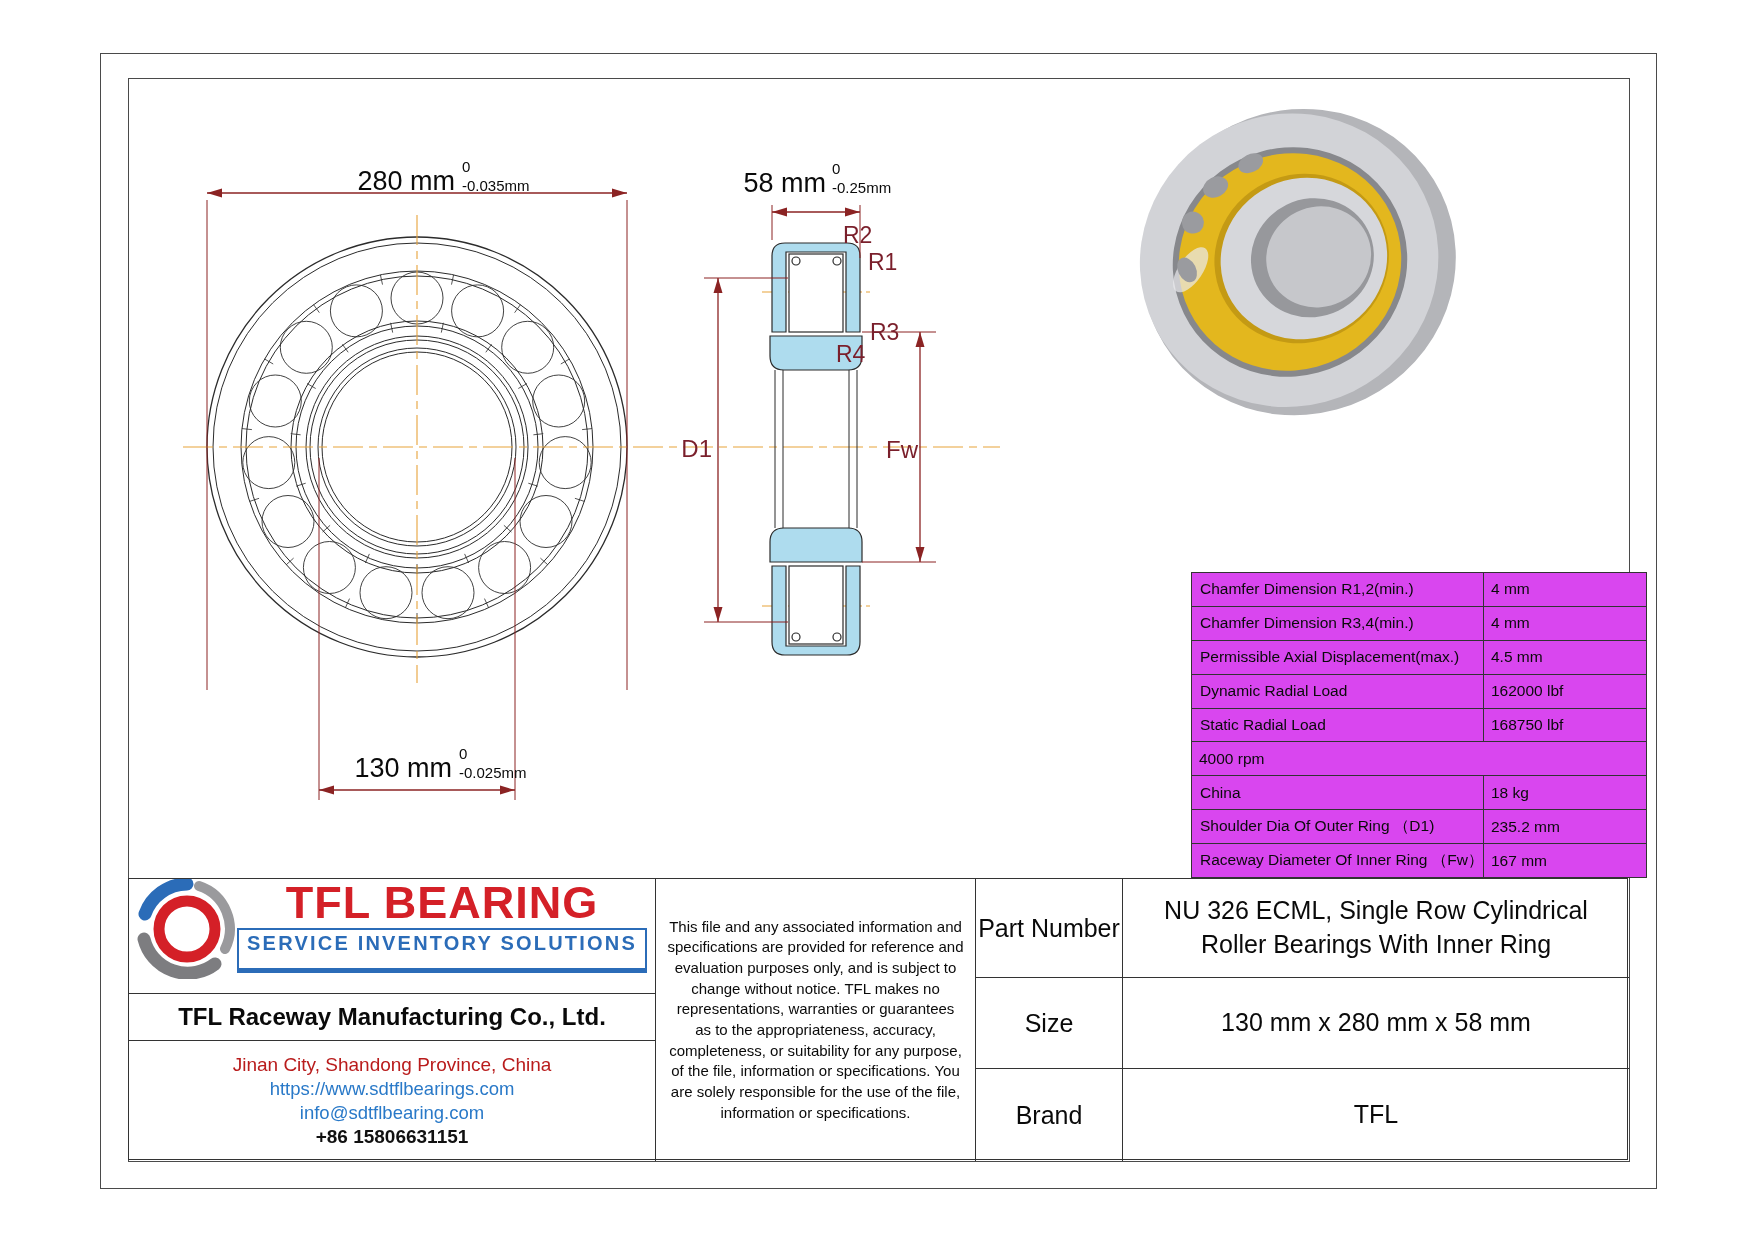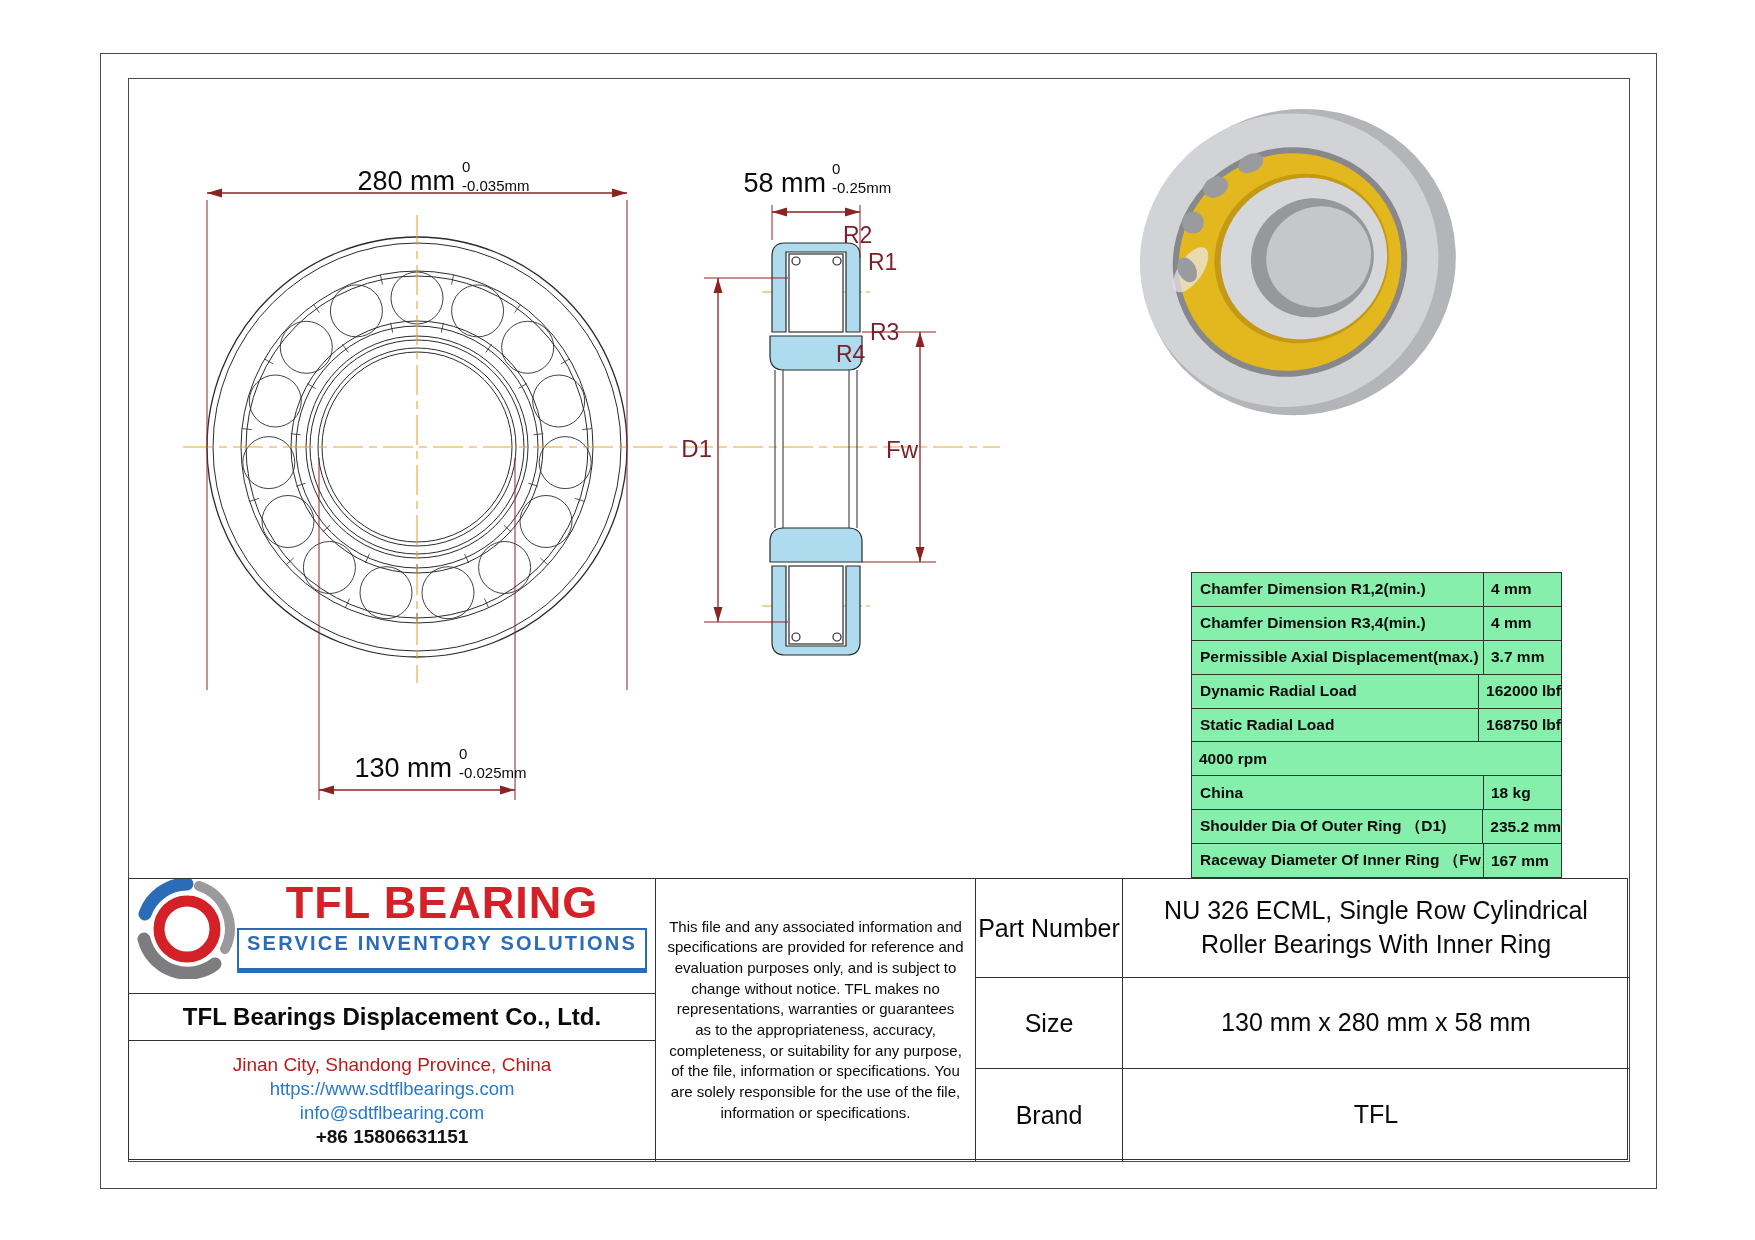--- a/index.html
+++ b/index.html
@@ -5,23 +5,23 @@
   html,body{margin:0;padding:0;background:#fff;}
   .sheet{
     position:relative;width:1755px;height:1240px;background:#ffffff;
     font-family:"Liberation Sans", sans-serif;color:#111;overflow:hidden;
   }
   .frame{position:absolute;border:1.6px solid #4a4a4a;}
   svg text{font-family:"Liberation Sans", sans-serif;}
 
   
   .spec-table{
-    position:absolute;left:1191px;top:572px;width:371px;height:306px;
-    border:1.4px solid #333;box-sizing:border-box;background:#86efac;
-    display:flex;flex-direction:column;font-weight:bold;
+    position:absolute;left:1191px;top:572px;width:456px;height:306px;
+    border:1.4px solid #333;box-sizing:border-box;background:#d946ef;
+    display:flex;flex-direction:column;
   }
   .spec-row{flex:1;display:flex;border-bottom:1px solid #333;}
   .spec-row:last-child{border-bottom:none;}
   .spec-label{
     width:292px;border-right:1px solid #333;box-sizing:border-box;
     display:flex;align-items:center;padding-left:8px;font-size:15.5px;color:#0a0a0a;
     white-space:nowrap;overflow:hidden;
   }
   .spec-value{flex:1;display:flex;align-items:center;padding-left:7px;font-size:15.5px;color:#0a0a0a;white-space:nowrap;}
 
@@ -240,21 +240,21 @@
     <div class="spec-row">
         <div class="spec-label">Chamfer Dimension R1,2(min.)</div>
         <div class="spec-value">4 mm</div>
       </div>
     <div class="spec-row">
         <div class="spec-label">Chamfer Dimension R3,4(min.)</div>
         <div class="spec-value">4 mm</div>
       </div>
     <div class="spec-row">
         <div class="spec-label">Permissible Axial Displacement(max.)</div>
-        <div class="spec-value">3.7 mm</div>
+        <div class="spec-value">4.5 mm</div>
       </div>
     <div class="spec-row">
         <div class="spec-label">Dynamic Radial Load</div>
         <div class="spec-value">162000 lbf</div>
       </div>
     <div class="spec-row">
         <div class="spec-label">Static Radial Load</div>
         <div class="spec-value">168750 lbf</div>
       </div>
     <div class="spec-row">
@@ -282,21 +282,21 @@
         <path d="M 7 60 A 45 45 0 0 0 78 85" fill="none" stroke="#7d7d80" stroke-width="13" stroke-linecap="round"></path>
         <path d="M 88 70 A 45 45 0 0 0 62 7" fill="none" stroke="#9a9a9d" stroke-width="10" stroke-linecap="round"></path>
         <circle cx="50" cy="50" r="28" fill="none" stroke="#D42027" stroke-width="11"></circle>
       </svg>
       <div class="logo-texts">
         <div class="logo-title">TFL BEARING</div>
         <div class="logo-subtitle">SERVICE INVENTORY SOLUTIONS</div>
       </div>
     </div>
 
-    <div class="tb-cell company-name-row">TFL Bearings Displacement Co., Ltd.</div>
+    <div class="tb-cell company-name-row">TFL Raceway Manufacturing Co., Ltd.</div>
 
     <div class="tb-cell contact-cell">
       <div class="contact-line">Jinan City, Shandong Province, China</div>
       <a class="contact-link" href="#">https://www.sdtflbearings.com</a>
       <a class="contact-link" href="#">info@sdtflbearing.com</a>
       <div class="contact-phone">+86 15806631151</div>
     </div>
 
     <div class="tb-cell disclaimer-cell">This file and any associated information and specifications are provided for reference and evaluation purposes only, and is subject to change without notice. TFL makes no representations, warranties or guarantees as to the appropriateness, accuracy, completeness, or suitability for any purpose, of the file, information or specifications.  You are solely responsible for the use of the file, information or specifications.</div>
 

